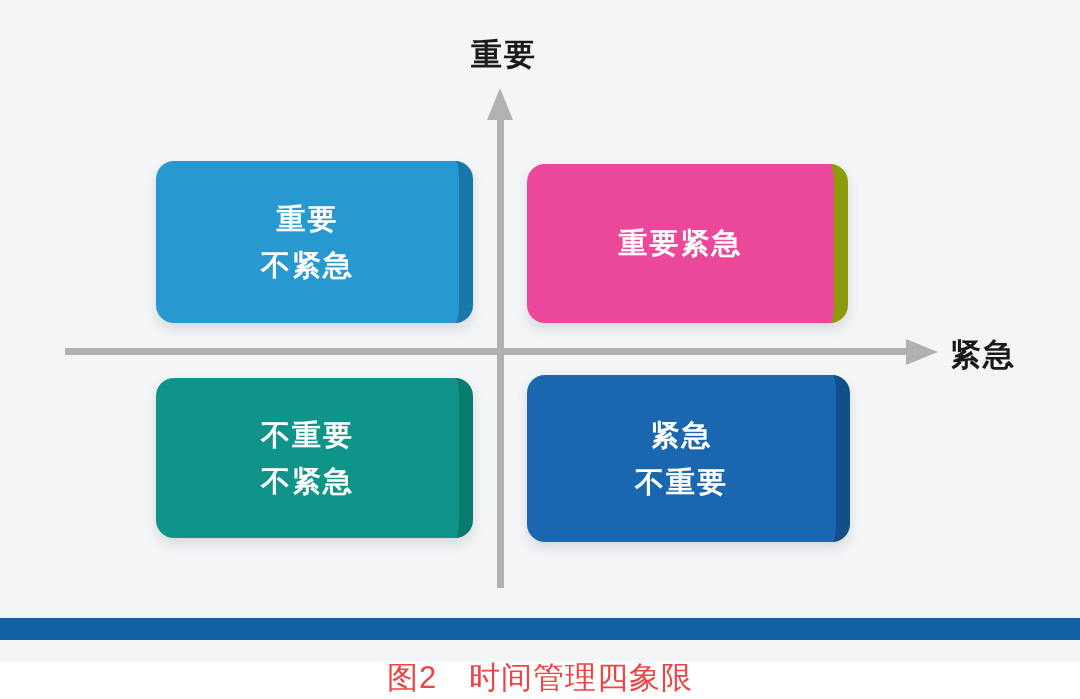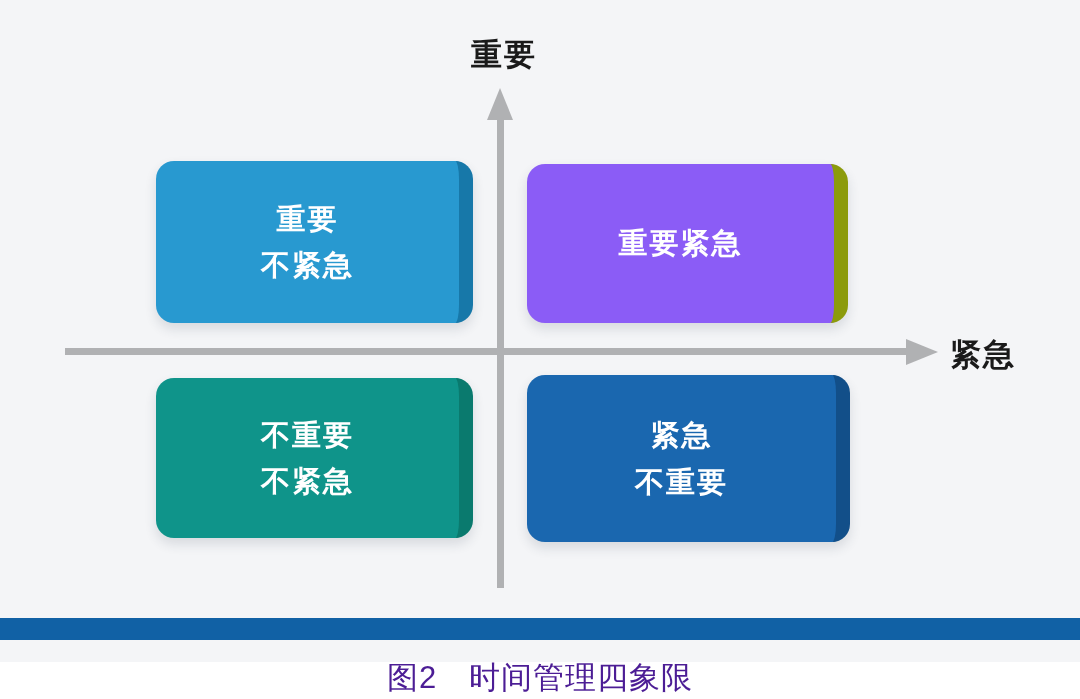--- a/index.html
+++ b/index.html
@@ -113,32 +113,32 @@
     <div class="arrow-right" style="border-left-color: rgb(176, 177, 179);"></div>
 
     <div class="axis-label y" style="color: rgb(26, 26, 26);">重要</div>
     <div class="axis-label x" style="color: rgb(26, 26, 26);">紧急</div>
 
     <div class="box tl" style="background-color: rgb(40, 153, 208); border-right-color: rgb(23, 120, 169);">
       <span class="box-line" style="color: rgb(255, 255, 255);">重要</span>
       <span class="box-line" style="color: rgb(255, 255, 255);">不紧急</span>
     </div>
 
-    <div class="box tr" style="background-color: #8b5cf6; border-right-color: rgb(140, 155, 12);">
+    <div class="box tr" style="background-color: #ec4899; border-right-color: rgb(140, 155, 12);">
       <span class="box-line" style="color: rgb(255, 255, 255);">重要紧急</span>
 
     </div>
 
     <div class="box bl" style="background-color: rgb(15, 148, 138); border-right-color: rgb(10, 122, 110);">
       <span class="box-line" style="color: rgb(255, 255, 255);">不重要</span>
       <span class="box-line" style="color: rgb(255, 255, 255);">不紧急</span>
     </div>
 
     <div class="box br" style="background-color: rgb(26, 103, 175); border-right-color: rgb(18, 79, 137);">
       <span class="box-line" style="color: rgb(255, 255, 255);">紧急</span>
       <span class="box-line" style="color: rgb(255, 255, 255);">不重要</span>
     </div>
   </div>
 
   <div class="divider-bar" style="background-color: rgb(17, 97, 165);"></div>
 
-  <div class="caption" style="color: #4c1d95;">图2　时间管理四象限</div>
+  <div class="caption" style="color: #ef4444;">图2　时间管理四象限</div>
 </div>
 
 </body></html>

